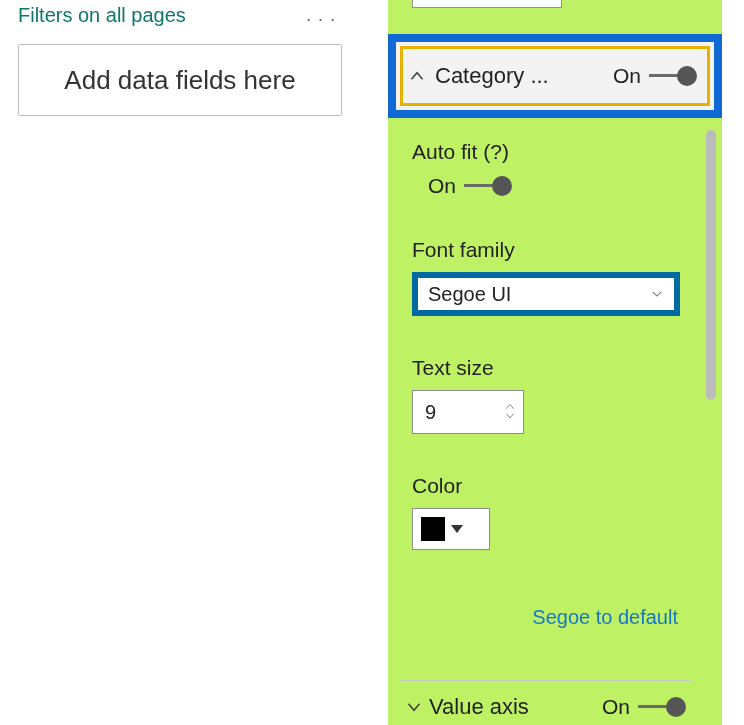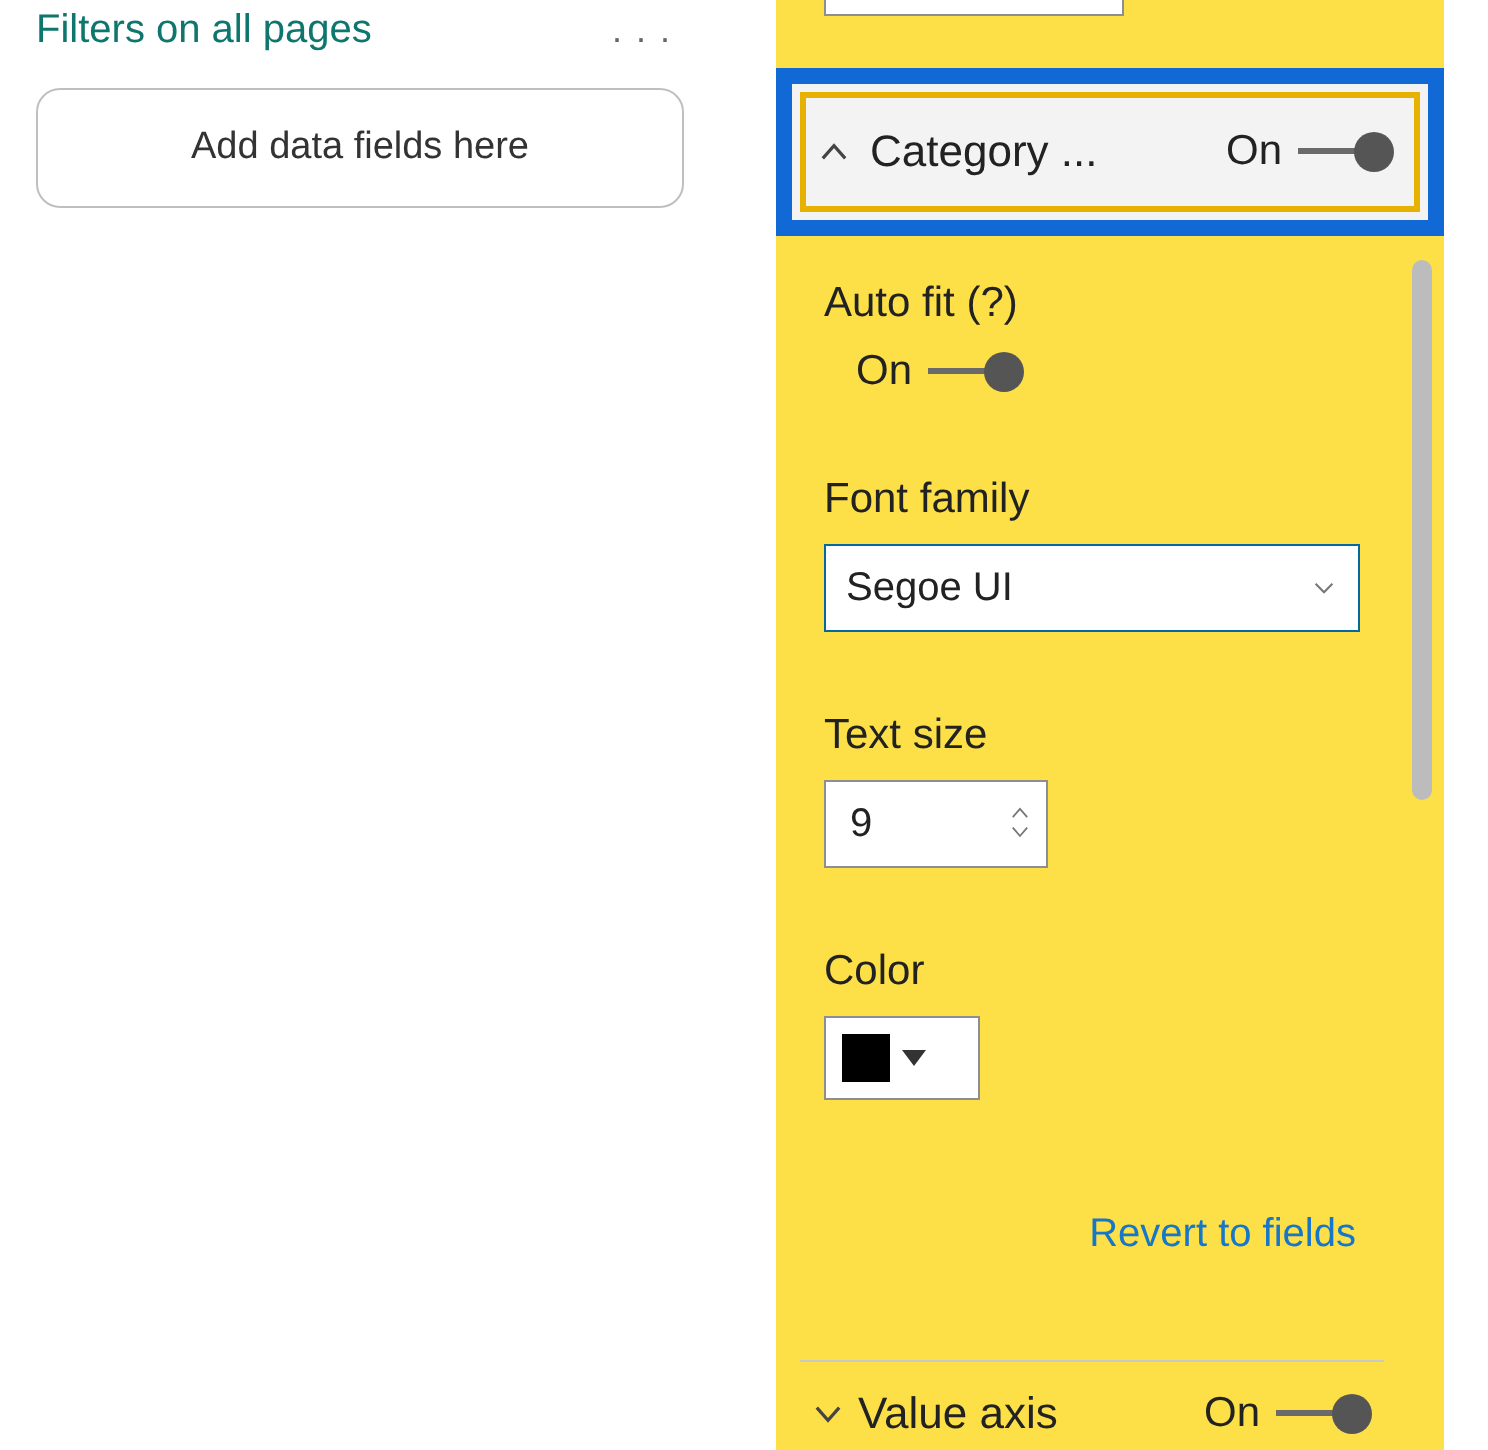--- a/index.html
+++ b/index.html
@@ -35,37 +35,37 @@
     .more-dots {
       color: #666;
       font-size: 18px;
       letter-spacing: 1px;
       padding: 4px 6px;
       cursor: pointer;
     }
     .drop-field {
       margin-top: 14px;
       border: 1px solid #bfbfbf;
-      border-radius: 12px;
-      height: 60px;
+      border-radius: 2px;
+      height: 72px;
       display: flex;
       align-items: center;
       justify-content: center;
-      font-size: 19px;
+      font-size: 26px;
       color: #333;
       background: #fff;
     }
 
     
     .format-pane {
       position: absolute;
       right: 22px; top: 0;
       width: 334px;
       height: 725px;
-      background: #fde047;
+      background: #bef264;
     }
     .format-inner {
       position: relative;
       height: 100%;
       padding: 0 12px;
     }
 
     
     .highlight-box {
       position: absolute;
@@ -139,21 +139,21 @@
     .autofit-row {
       display: flex;
       align-items: center;
       gap: 8px;
       padding-left: 16px;
     }
 
     .select-box {
       width: 268px; height: 44px;
       background: #fff;
-      border: 1px solid #0369a1;
+      border: 6px solid #0369a1;
       display: flex;
       align-items: center;
       justify-content: space-between;
       padding: 0 10px;
       font-size: 20px;
       color: #222;
     }
     .select-caret {
       width: 14px; height: 14px;
     }
@@ -328,21 +328,21 @@
       </div>
 
       <div class="prop-block" style="margin-bottom:0;">
         <div class="prop-label">Color</div>
         <div class="color-box">
           <span class="swatch"></span>
           <span class="tri-down"></span>
         </div>
       </div>
 
-      <div class="revert">Revert to fields</div>
+      <div class="revert">Segoe to default</div>
     </div>
 
     <div class="divider" style="top:680px;"></div>
 
     <div class="value-axis-row expander-row">
       <span class="chev">
         <svg viewBox="0 0 20 20">
             <path d="M3 6 L10 14 L17 6" stroke="#444" stroke-width="2" fill="none"></path>
           </svg>
       </span>

